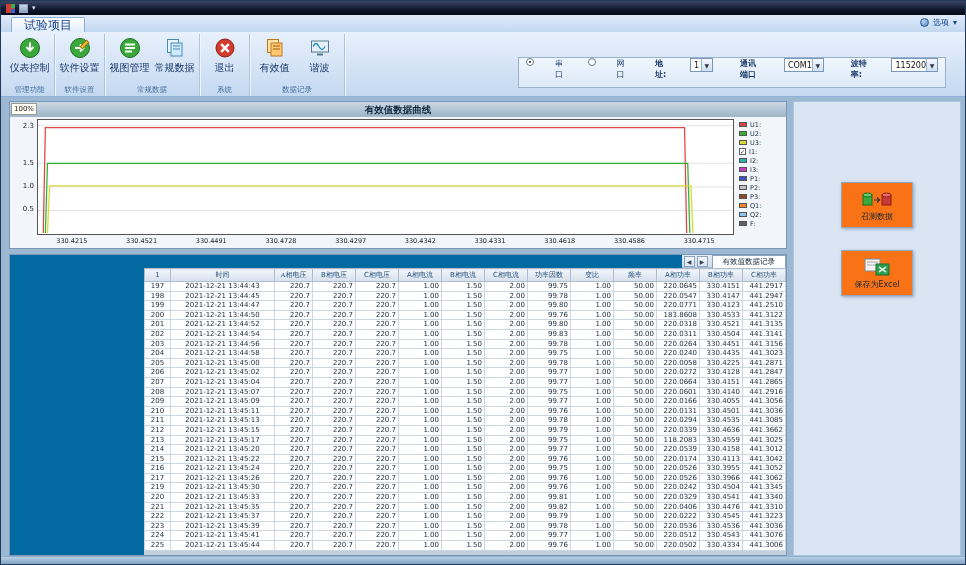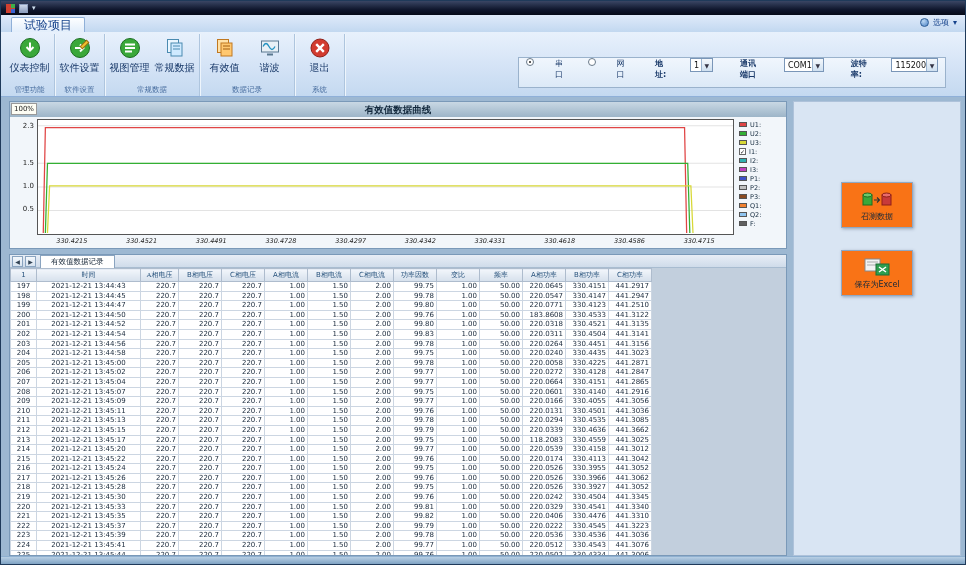--- a/index.html
+++ b/index.html
@@ -50,24 +50,24 @@
   .chart-body{flex:1;display:flex;min-height:0;}
   .yaxis{width:27px;position:relative;font-size:7px;color:#222;}
   .yaxis span{position:absolute;right:3px;}
   .plot{flex:1;position:relative;border:1px solid #555;background:#fff;margin:2px 0 1px 0;}
   .plot svg{position:absolute;inset:0;width:100%;height:100%;}
   .legend{width:52px;padding:3px 1px 0 5px;font-size:6.5px;color:#12283c;overflow:hidden;}
   .legend-item{display:flex;align-items:center;gap:3px;height:9px;}
   .swatch{width:8px;height:5px;border:1px solid #555;flex:0 0 auto;}
   .cb{width:7px;height:7px;background:#fff;border:1px solid #666;font-size:6px;line-height:6px;text-align:center;color:#222;flex:0 0 auto;}
   .xaxis{height:12px;margin-left:27px;margin-right:52px;position:relative;font-size:6.5px;color:#222;}
-  .xaxis span{position:absolute;top:1px;transform:translateX(-50%);white-space:nowrap;font-style:italic;}
+  .xaxis span{position:absolute;top:1px;transform:translateX(-50%);white-space:nowrap;}
 
   
-  .table-panel{flex:1;margin-top:5px;background:#22c55e;border:1px solid #7a99b8;display:flex;flex-direction:column;min-height:0;}
+  .table-panel{flex:1;margin-top:5px;background:#0369a1;border:1px solid #7a99b8;display:flex;flex-direction:column;min-height:0;align-items:flex-end;}
   .tabstrip{height:13px;background:linear-gradient(#e8eef6,#cfdcea);display:flex;align-items:center;border-bottom:1px solid #a8bcd0;flex:0 0 auto;}
   .navbtn{width:11px;height:11px;border:1px solid #8aa4c0;background:linear-gradient(#f4f8fc,#d8e4f0);font-size:6px;line-height:9px;text-align:center;color:#345;margin-left:2px;}
   .dtab{height:13px;background:#fff;border:1px solid #8aa4c0;border-bottom:none;padding:0 10px;margin-left:4px;font-size:7.5px;display:flex;align-items:center;color:#123;}
   .grid{flex:1;overflow:hidden;background:#c2cfdd;}
   table.data{border-collapse:collapse;table-layout:fixed;font-size:7px;}
   table.data th{background:linear-gradient(#f2f6fb,#d6e0ec);border:1px solid #aebccd;color:#27527c;font-weight:normal;height:13px;padding:0 1px;white-space:nowrap;overflow:hidden;}
   table.data td{background:#fff;border:1px solid #ccd6e2;height:8.6px;line-height:8.6px;padding:0 2px;color:#18283a;white-space:nowrap;overflow:hidden;}
   td.c-num{text-align:center;color:#333;}
   td.c-time{text-align:center;}
   td.c-val{text-align:right;}
@@ -157,54 +157,54 @@
               <span class="rbtn-label">常规数据</span>
             </div>
           </div>
           <div class="rgroup-label">常规数据</div>
         </div>
         <div class="rgroup">
           <div class="rgroup-buttons">
             <div class="rbtn">
               <span class="icn">
                 <svg viewBox="0 0 22 22">
+                  <circle cx="11" cy="11" r="9" fill="#d23b2f" stroke="#8f1f17"></circle>
+                  <path d="M7.2 7.2 L14.8 14.8 M14.8 7.2 L7.2 14.8" stroke="#fff" stroke-width="2.4"></path>
+                </svg>
+              </span>
+              <span class="rbtn-label">退出</span>
+            </div>
+          </div>
+          <div class="rgroup-label">系统</div>
+        </div>
+        <div class="rgroup">
+          <div class="rgroup-buttons">
+            <div class="rbtn">
+              <span class="icn">
+                <svg viewBox="0 0 22 22">
                   <rect x="3.5" y="2.5" width="11" height="13" fill="#ffe2a8" stroke="#c07820"></rect>
                   <rect x="7" y="6" width="11" height="13" fill="#ffc870" stroke="#c07820"></rect>
                   <line x1="9" y1="9" x2="16" y2="9" stroke="#a05e10"></line>
                   <line x1="9" y1="12" x2="16" y2="12" stroke="#a05e10"></line>
                 </svg>
               </span>
               <span class="rbtn-label">有效值</span>
             </div>
             <div class="rbtn">
               <span class="icn">
                 <svg viewBox="0 0 22 22">
                   <rect x="2.5" y="4" width="17" height="11" fill="#e8f0f6" stroke="#5a7890"></rect>
                   <path d="M4 9.5 Q7 3.5 10 9.5 T16 9.5" stroke="#2090c0" stroke-width="1.3" fill="none"></path>
                   <rect x="8" y="16.5" width="6" height="2" fill="#5a7890"></rect>
                 </svg>
               </span>
               <span class="rbtn-label">谐波</span>
             </div>
           </div>
           <div class="rgroup-label">数据记录</div>
-        </div>
-        <div class="rgroup">
-          <div class="rgroup-buttons">
-            <div class="rbtn">
-              <span class="icn">
-                <svg viewBox="0 0 22 22">
-                  <circle cx="11" cy="11" r="9" fill="#d23b2f" stroke="#8f1f17"></circle>
-                  <path d="M7.2 7.2 L14.8 14.8 M14.8 7.2 L7.2 14.8" stroke="#fff" stroke-width="2.4"></path>
-                </svg>
-              </span>
-              <span class="rbtn-label">退出</span>
-            </div>
-          </div>
-          <div class="rgroup-label">系统</div>
         </div>
       </div>
 
     <div class="comm">
       <span class="radio sel"></span>
       <span>串口</span>
       <span class="radio"></span>
       <span>网口</span>
       <b style="margin-left:6px;">地址:</b>
       <span class="dd w-addr">
@@ -668,36 +668,20 @@
                   <td class="c-val">220.7</td>
                   <td class="c-val">1.00</td>
                   <td class="c-val">1.50</td>
                   <td class="c-val">2.00</td>
                   <td class="c-val">99.76</td>
                   <td class="c-val">1.00</td>
                   <td class="c-val">50.00</td>
                   <td class="c-val">220.0526</td>
                   <td class="c-val">330.3966</td>
                   <td class="c-val">441.3062</td>
-                </tr>
-                <tr>
-                  <td class="c-num">218</td>
-                  <td class="c-time">2021-12-21 13:45:28</td>
-                  <td class="c-val">220.7</td>
-                  <td class="c-val">220.7</td>
-                  <td class="c-val">220.7</td>
-                  <td class="c-val">1.00</td>
-                  <td class="c-val">1.50</td>
-                  <td class="c-val">2.00</td>
-                  <td class="c-val">99.75</td>
-                  <td class="c-val">1.00</td>
-                  <td class="c-val">50.00</td>
-                  <td class="c-val">220.0526</td>
-                  <td class="c-val">330.3927</td>
-                  <td class="c-val">441.3052</td>
                 </tr>
                 <tr>
                   <td class="c-num">219</td>
                   <td class="c-time">2021-12-21 13:45:30</td>
                   <td class="c-val">220.7</td>
                   <td class="c-val">220.7</td>
                   <td class="c-val">220.7</td>
                   <td class="c-val">1.00</td>
                   <td class="c-val">1.50</td>
                   <td class="c-val">2.00</td>

